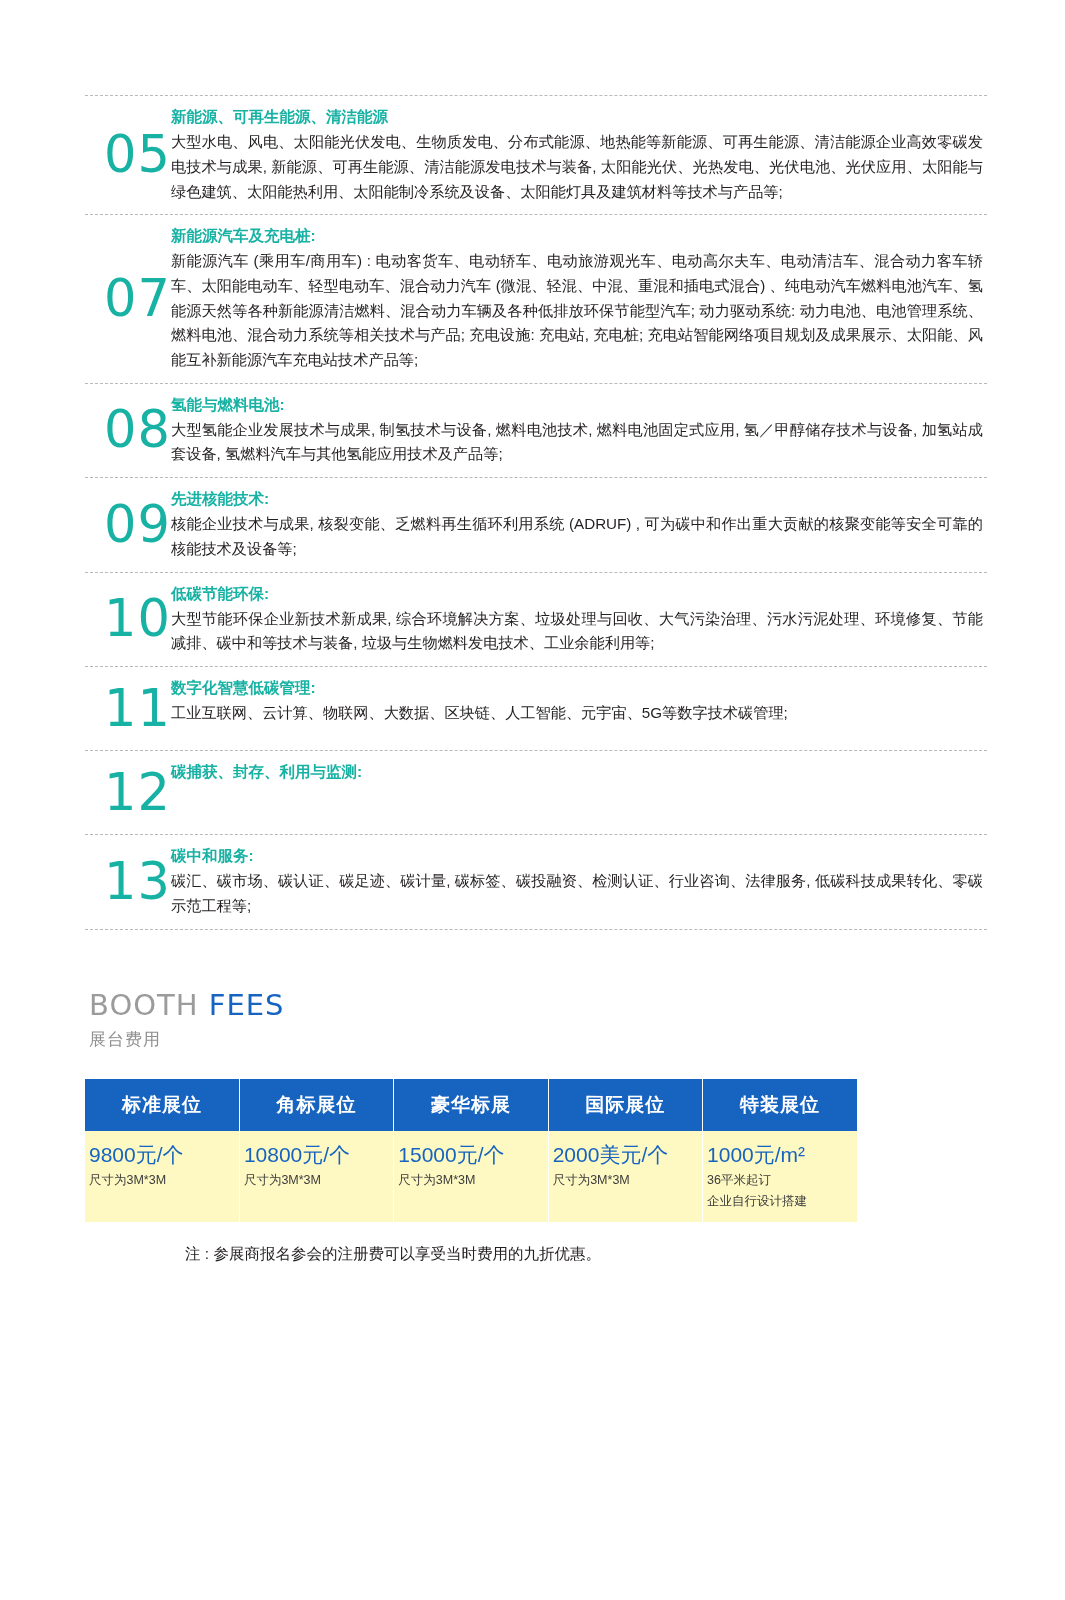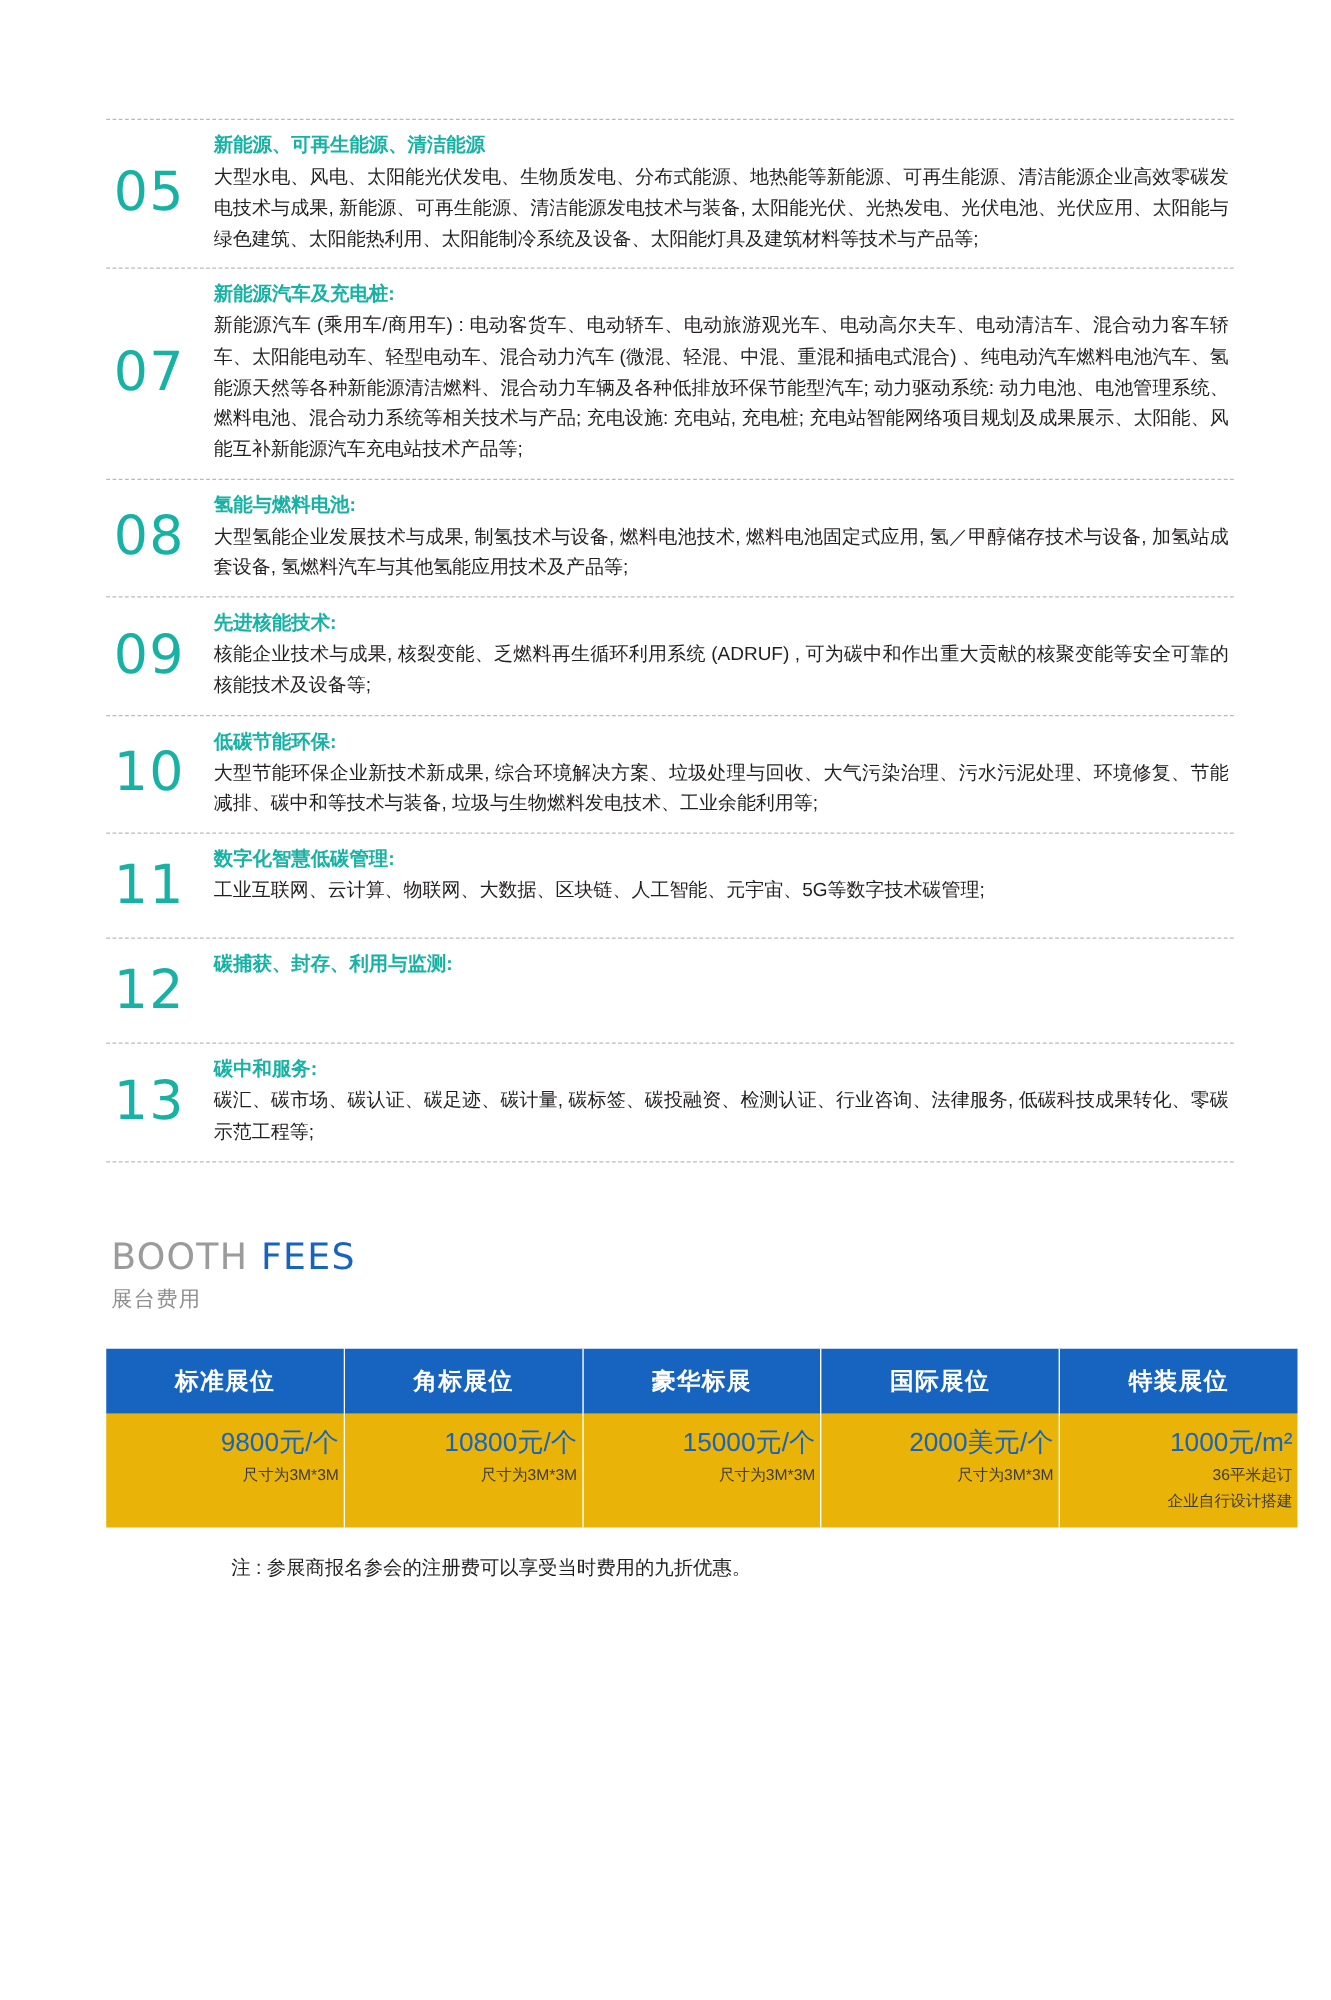--- a/index.html
+++ b/index.html
@@ -29,26 +29,26 @@
   }
   .cat-row {
     display: flex;
     align-items: flex-start;
     border-bottom: 1px dashed #b9b9b9;
     padding: 9px 0 10px 0;
     min-height: 64px;
   }
   .cat-num {
     flex: 0 0 86px;
-    font-size: 43px;
+    font-size: 51px;
     line-height: 1;
     color: #18b2a4;
     font-weight: 400;
     letter-spacing: 1px;
-    text-align: left;
+    text-align: right;
     padding-left: 6px;
     box-sizing: border-box;
     align-self: center;
     font-family: "DejaVu Sans", sans-serif;
   }
   .cat-body {
     flex: 1 1 auto;
     padding-right: 4px;
   }
   .cat-title {
@@ -83,38 +83,38 @@
   .fees-head-cn {
     font-size: 17px;
     color: #8f8f8f;
     margin-top: 6px;
     letter-spacing: 1px;
   }
 
   
   .fees-table {
     margin-top: 28px;
-    width: 953px;
+    width: 772px;
     border-collapse: collapse;
     table-layout: fixed;
     padding-left: 17px;
   }
   .fees-table th {
     background: #1664c0;
     color: #ffffff;
     font-size: 19px;
     font-weight: bold;
     padding: 13px 0 13px 0;
     letter-spacing: 1px;
     border-right: 1px solid #ffffff;
   }
   .fees-table th:last-child { border-right: none; }
   .fees-table td {
-    background: #eab308;
-    text-align: right;
+    background: #fef9c3;
+    text-align: left;
     vertical-align: top;
     padding: 11px 4px 12px 4px;
     border-right: 1px solid #ffffff;
   }
   .fees-table td:last-child { border-right: none; }
   .price {
     color: #1664c0;
     font-size: 21px;
     line-height: 1.25;
   }

